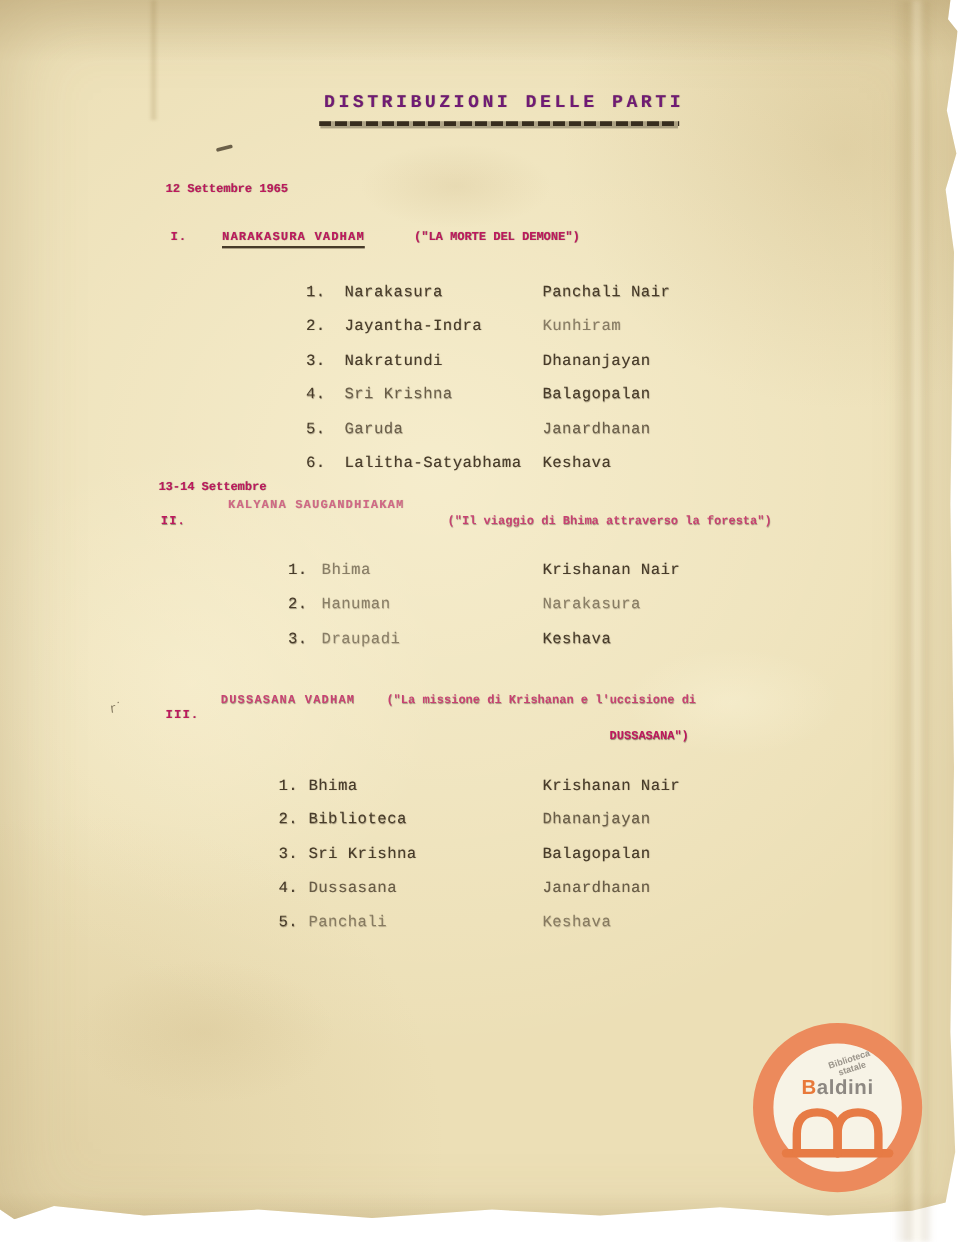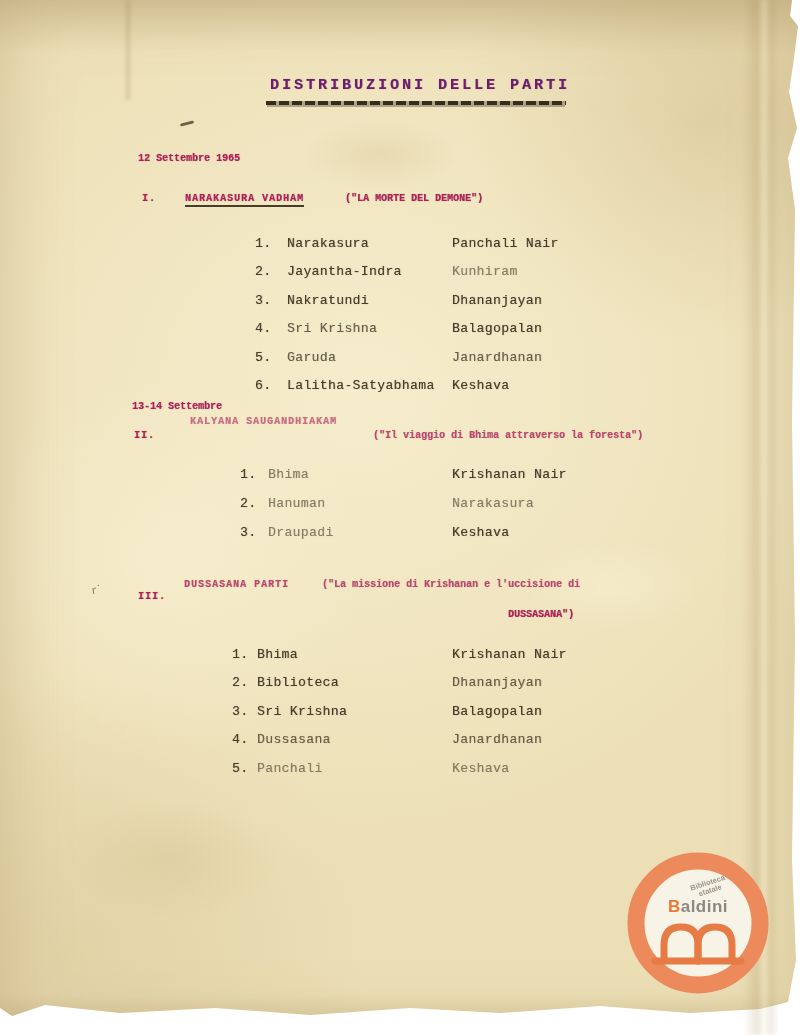--- a/index.html
+++ b/index.html
@@ -150,21 +150,21 @@
   <div class="row s2" style="top:525px">
     <span class="num">3.</span>
     <span class="role faint">Draupadi</span>
     <span class="actor">Keshava</span>
   </div>
 
   <div class="pen-mark">r˙</div>
 
   <div>
     <span class="tw h-num" style="left:138px;top:591px;">III.</span>
-    <span class="tw h-name semi" style="left:184px;top:579px;">DUSSASANA PARTI</span>
+    <span class="tw h-name semi" style="left:184px;top:579px;">DUSSASANA VADHAM</span>
     <span class="tw h-sub semi" style="left:322px;top:579px;">("La missione di Krishanan e l'uccisione di</span>
     <span class="tw h-sub" style="left:508px;top:609px;">DUSSASANA")</span>
   </div>
 
   <div class="row s3" style="top:647px">
     <span class="num">1.</span>
     <span class="role">Bhima</span>
     <span class="actor">Krishanan Nair</span>
   </div>
   <div class="row s3" style="top:675px">

